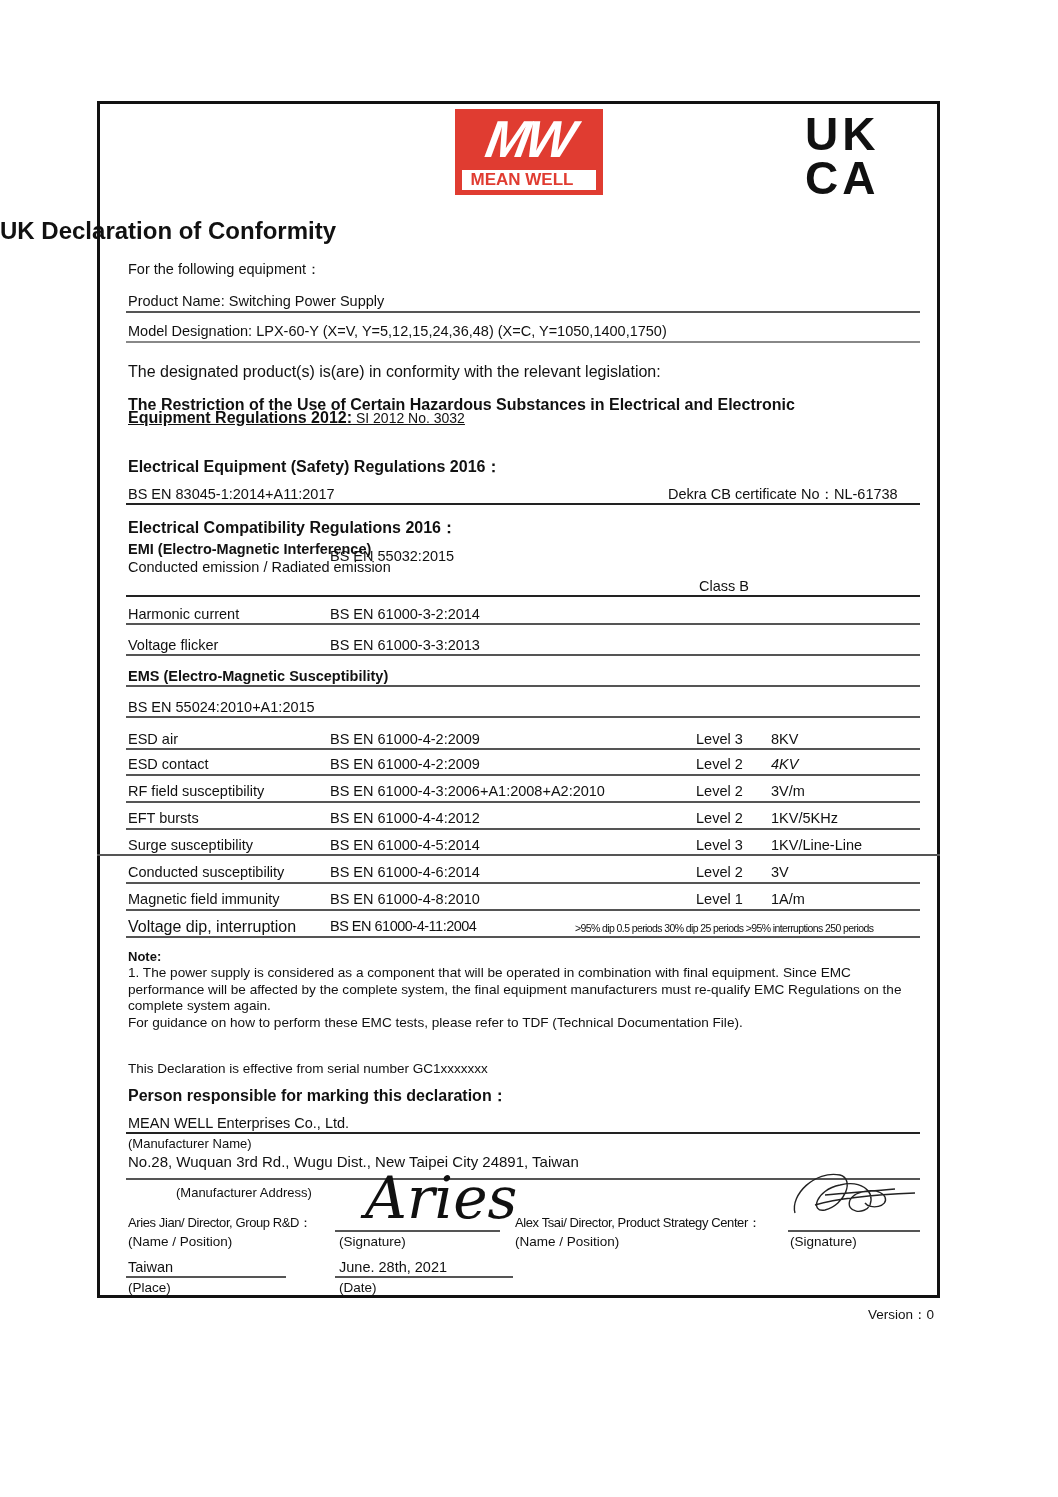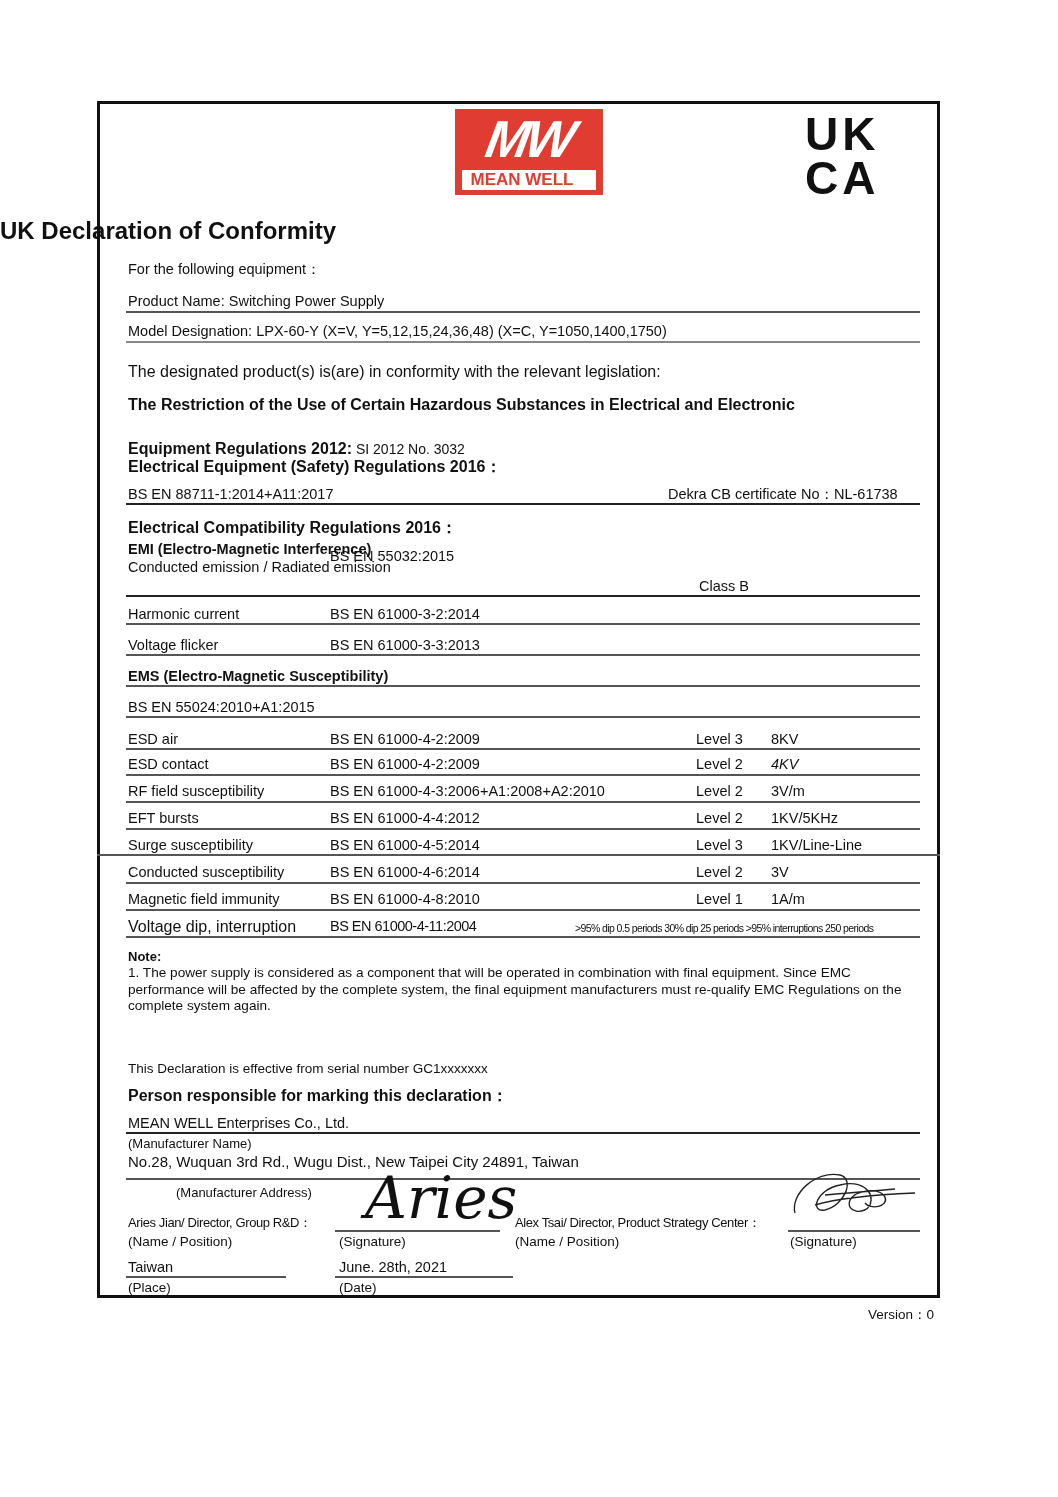--- a/index.html
+++ b/index.html
@@ -39,24 +39,24 @@
 <div class="title">UK Declaration of Conformity</div>
 
 <div class="abs t14" style="left:128px;top:260px;">For the following equipment：</div>
 <div class="abs t14" style="left:128px;top:293px;">Product Name: Switching Power Supply</div>
 <div class="line" style="left:126px;top:311px;width:794px;"></div>
 <div class="abs t14" style="left:128px;top:323px;">Model Designation: LPX-60-Y (X=V, Y=5,12,15,24,36,48) (X=C, Y=1050,1400,1750)</div>
 <div class="line" style="left:126px;top:341px;width:794px;border-top-color:#888;"></div>
 <div class="abs t16" style="left:128px;top:363px;">The designated product(s) is(are) in conformity with the relevant legislation:</div>
 
 <div class="abs t16 b" style="left:128px;top:396px;">The Restriction of the Use of Certain Hazardous Substances in Electrical and Electronic</div>
-<div class="abs t16" style="left:128px;top:440px;"><span class="b">Equipment Regulations 2012:</span><span style="font-size:14px;"> SI 2012 No. 3032</span></div>
+<div class="abs t16" style="left:128px;top:409px;text-decoration:underline;"><span class="b">Equipment Regulations 2012:</span><span style="font-size:14px;"> SI 2012 No. 3032</span></div>
 
 <div class="abs t16 b" style="left:128px;top:457px;">Electrical Equipment (Safety) Regulations 2016：</div>
-<div class="abs t14" style="left:128px;top:486px;">BS EN 88711-1:2014+A11:2017</div>
+<div class="abs t14" style="left:128px;top:486px;">BS EN 83045-1:2014+A11:2017</div>
 <div class="abs t14" style="left:668px;top:485px;">Dekra CB certificate No：NL-61738</div>
 <div class="line dark" style="left:126px;top:503px;width:794px;"></div>
 
 <div class="abs t16 b" style="left:128px;top:518px;">Electrical Compatibility Regulations 2016：</div>
 <div class="abs b" style="left:128px;top:541px;font-size:14.5px;text-align:right;">EMI (Electro-Magnetic Interference)</div>
 <div class="abs t14" style="left:128px;top:559px;">Conducted emission / Radiated emission</div>
 <div class="abs t14" style="left:330px;top:548px;">BS EN 55032:2015</div>
 <div class="abs t14" style="left:699px;top:578px;">Class B</div>
 <div class="line dark" style="left:126px;top:595px;width:794px;"></div>
 
@@ -124,20 +124,21 @@
 <div>
   <div class="abs t16" style="left:128px;top:918px;">Voltage dip, interruption</div>
   <div class="abs t14" style="left:330px;top:918px;letter-spacing:-0.5px;">BS EN 61000-4-11:2004</div>
   <div class="abs tiny" style="left:575px;top:922px;">&gt;95% dip 0.5 periods   30% dip 25 periods   &gt;95% interruptions 250 periods</div>
 </div>
 <div class="line" style="left:126px;top:936px;width:794px;"></div>
 
 <div class="abs b" style="left:128px;top:949px;font-size:13px;">Note:</div>
 <div class="note">
   <div>1. The power supply is considered as a component that will be operated in combination with final equipment. Since EMC performance will be affected by the complete system, the final equipment manufacturers must re-qualify EMC Regulations on the complete system again.</div>
+  <div>For guidance on how to perform these EMC tests, please refer to TDF (Technical Documentation File).</div>
 </div>
 
 <div class="abs" style="left:128px;top:1061px;font-size:13.5px;">This Declaration is effective from serial number GC1xxxxxxx</div>
 <div class="abs t16 b" style="left:128px;top:1086px;">Person responsible for marking this declaration：</div>
 
 <div class="abs t14" style="left:128px;top:1115px;">MEAN WELL Enterprises Co., Ltd.</div>
 <div class="line dark" style="left:126px;top:1132px;width:794px;"></div>
 <div class="abs" style="left:128px;top:1136px;font-size:13px;">(Manufacturer Name)</div>
 <div class="abs" style="left:128px;top:1153px;font-size:15px;">No.28, Wuquan 3rd Rd., Wugu Dist., New Taipei City 24891, Taiwan</div>
 <div class="line" style="left:126px;top:1178px;width:794px;"></div>

